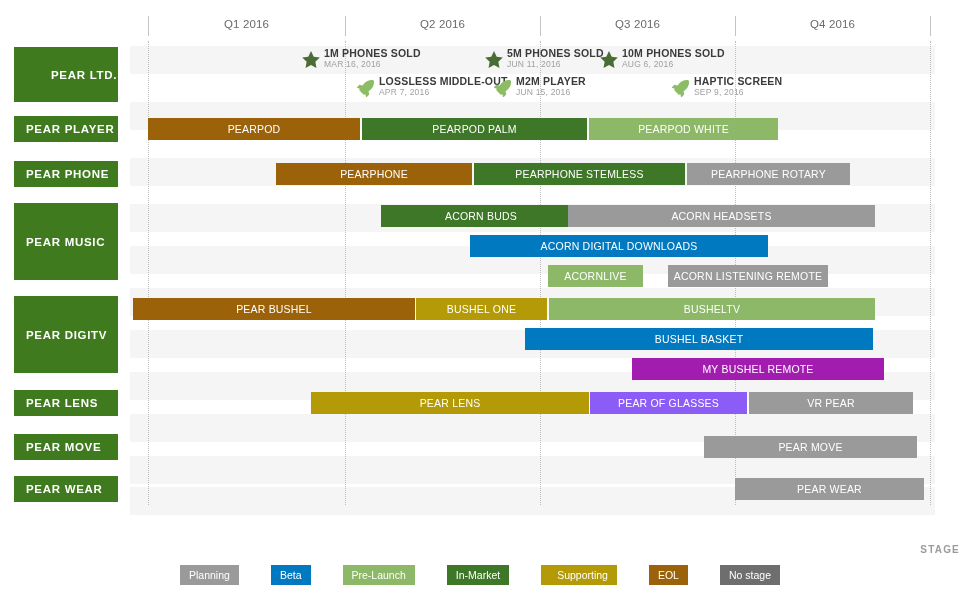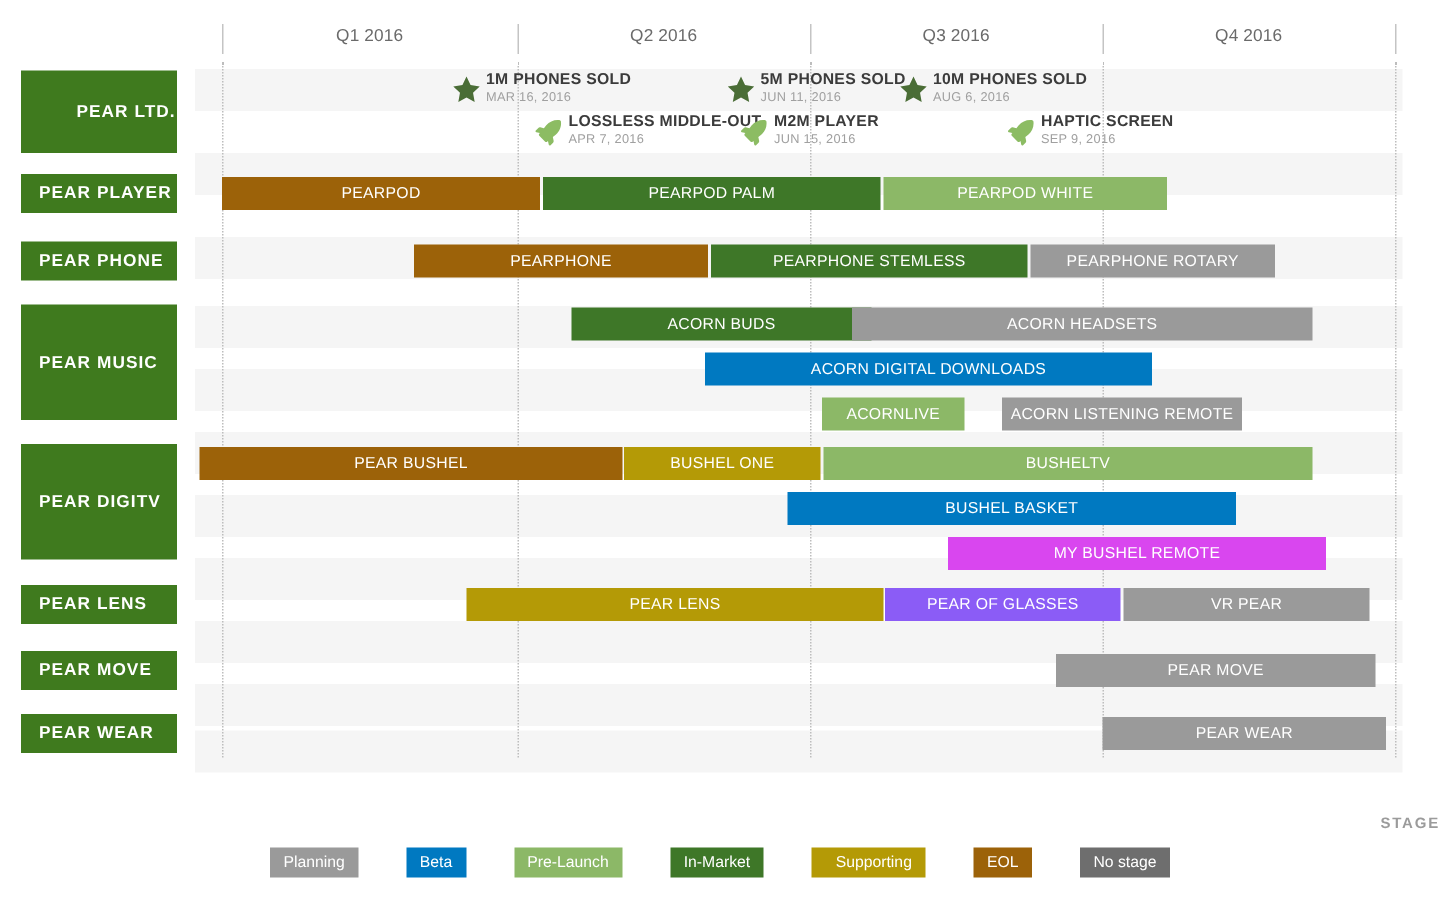--- a/index.html
+++ b/index.html
@@ -261,22 +261,22 @@
       <div class="bar" title="PEARPHONE STEMLESS — In-Market" style="left: 344px; width: 211px; top: 122px; background: rgb(62, 119, 40);">PEARPHONE STEMLESS</div>
       <div class="bar" title="PEARPHONE ROTARY — Planning" style="left: 557px; width: 163px; top: 122px; background: rgb(154, 154, 154);">PEARPHONE ROTARY</div>
       <div class="bar" title="ACORN BUDS — In-Market" style="left: 251px; width: 200px; top: 164px; background: rgb(62, 119, 40);">ACORN BUDS</div>
       <div class="bar" title="ACORN HEADSETS — Planning" style="left: 438px; width: 307px; top: 164px; background: rgb(154, 154, 154);">ACORN HEADSETS</div>
       <div class="bar" title="ACORN DIGITAL DOWNLOADS — Beta" style="left: 340px; width: 298px; top: 194px; background: rgb(0, 121, 193);">ACORN DIGITAL DOWNLOADS</div>
       <div class="bar" title="ACORNLIVE — Pre-Launch" style="left: 418px; width: 95px; top: 224px; background: rgb(140, 184, 103);">ACORNLIVE</div>
       <div class="bar" title="ACORN LISTENING REMOTE — Planning" style="left: 538px; width: 160px; top: 224px; background: rgb(154, 154, 154);">ACORN LISTENING REMOTE</div>
       <div class="bar" title="PEAR BUSHEL — EOL" style="left: 3px; width: 282px; top: 257px; background: rgb(156, 98, 9);">PEAR BUSHEL</div>
       <div class="bar" title="BUSHEL ONE — Supporting" style="left: 286px; width: 131px; top: 257px; background: rgb(180, 154, 6);">BUSHEL ONE</div>
       <div class="bar" title="BUSHELTV — Pre-Launch" style="left: 419px; width: 326px; top: 257px; background: rgb(140, 184, 103);">BUSHELTV</div>
-      <div class="bar" title="BUSHEL BASKET — Beta" style="left: 395px; width: 299px; top: 287px; background: rgb(0, 121, 193);">BUSHEL BASKET</div>
-      <div class="bar" title="MY BUSHEL REMOTE — Planning" style="left: 502px; width: 252px; top: 317px; background: #d946ef;">MY BUSHEL REMOTE</div>
+      <div class="bar" title="BUSHEL BASKET — Beta" style="left: 395px; width: 348px; top: 287px; background: rgb(0, 121, 193);">BUSHEL BASKET</div>
+      <div class="bar" title="MY BUSHEL REMOTE — Planning" style="left: 502px; width: 252px; top: 317px; background: #a21caf;">MY BUSHEL REMOTE</div>
       <div class="bar" title="PEAR LENS — Supporting" style="left: 181px; width: 278px; top: 351px; background: rgb(180, 154, 6);">PEAR LENS</div>
       <div class="bar" title="PEAR OF GLASSES — Pre-Launch" style="left: 460px; width: 157px; top: 351px; background: #8b5cf6;">PEAR OF GLASSES</div>
       <div class="bar" title="VR PEAR — Planning" style="left: 619px; width: 164px; top: 351px; background: rgb(154, 154, 154);">VR PEAR</div>
       <div class="bar" title="PEAR MOVE — Planning" style="left: 574px; width: 213px; top: 395px; background: rgb(154, 154, 154);">PEAR MOVE</div>
       <div class="bar" title="PEAR WEAR — Planning" style="left: 605px; width: 189px; top: 437px; background: rgb(154, 154, 154);">PEAR WEAR</div>
     </div>
 
   <div id="labels-layer">
       <div class="row-label" style="top: 47px; height: 55px; background: rgb(63, 122, 30); padding-left: 37px;">PEAR LTD.</div>
       <div class="row-label" style="top: 116px; height: 26px; background: rgb(63, 122, 30);">PEAR PLAYER</div>

